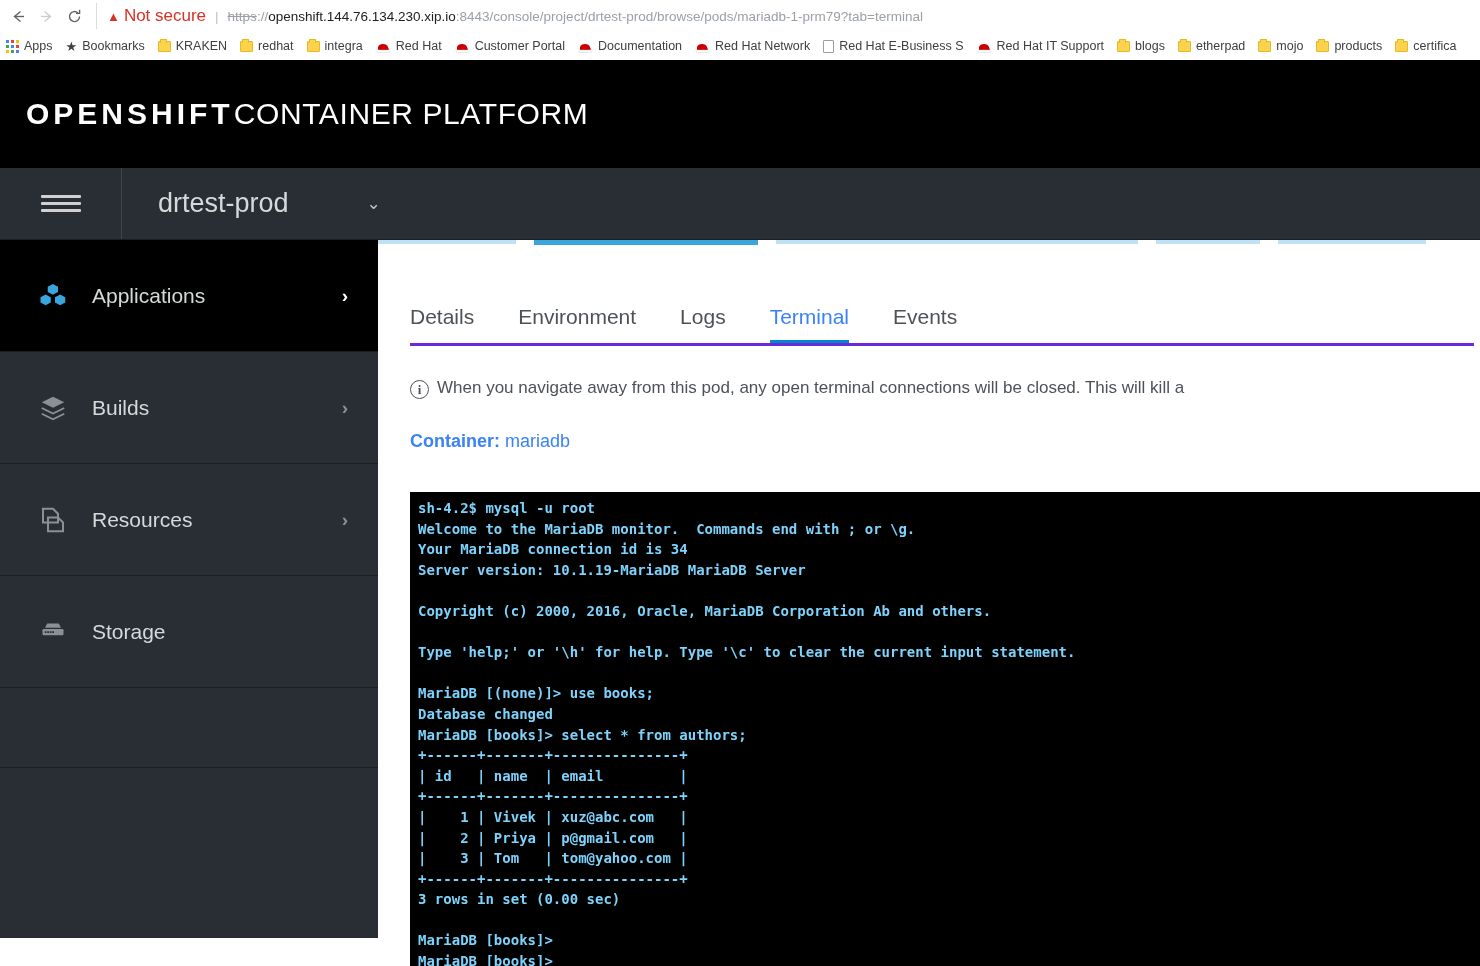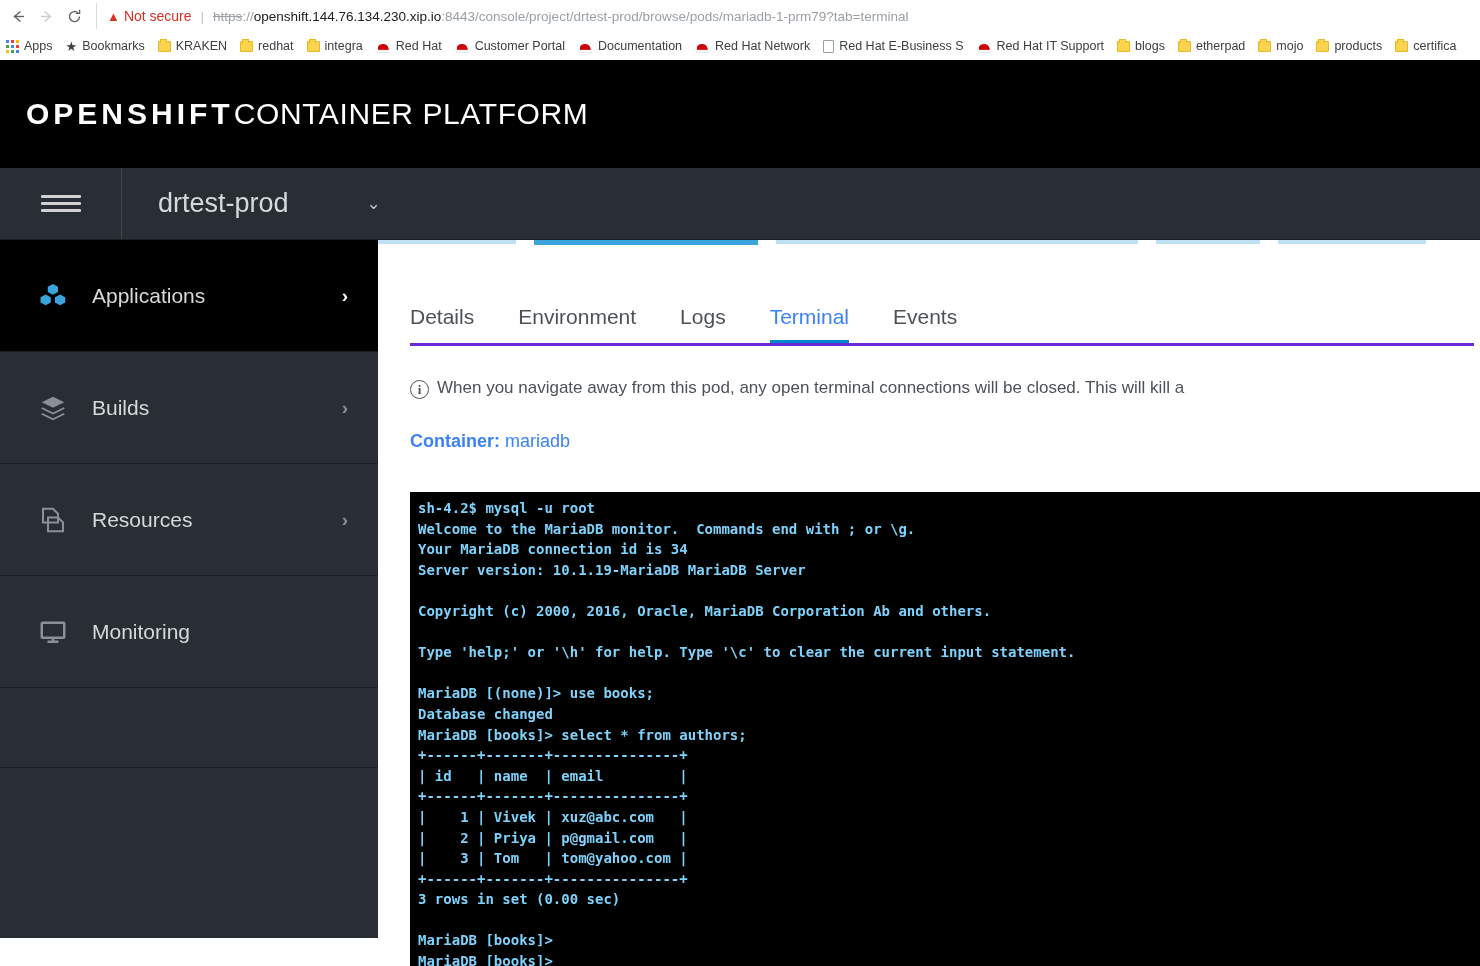--- a/index.html
+++ b/index.html
@@ -40,21 +40,21 @@
     padding-left: 10px;
     overflow: hidden;
     white-space: nowrap;
   }
   .warn-tri {
     color: #d93025;
     font-size: 13px;
     margin-right: 4px;
     display:inline-block;
   }
-  .not-secure { color: #d93025; font-size: 14px; margin-right: 9px; }
+  .not-secure { color: #d93025; font-size: 17px; margin-right: 9px; }
   .url-sep { color: #bdc1c6; margin-right: 9px; }
   .url-scheme { color: #9aa0a6; text-decoration: line-through; }
   .url-host { color: #202124; }
   .url-rest { color: #9aa0a6; }
 
   .bookmarks-row {
     height: 28px;
     display: flex;
     align-items: center;
     background: #ffffff;
@@ -479,31 +479,34 @@
       <span class="nav-icon">
         <svg width="30" height="30" viewBox="0 0 24 24" fill="none" stroke="currentColor" stroke-width="1.6">
             <path d="M4 3h8l4 4v7H4z"></path>
             <path d="M8 10h8l4 4v7H8z"></path>
           </svg>
       </span>
       <span class="nav-label">Resources</span>
       <span class="nav-chev">›</span>
     </div>
 
-
     <div class="nav-item">
       <span class="nav-icon">
-        <svg width="30" height="30" viewBox="0 0 24 24" fill="none" stroke="currentColor" stroke-width="2">
-            <rect x="3" y="4.5" width="18" height="12" rx="0.6"></rect>
-            <line x1="12" y1="16.5" x2="12" y2="19.6"></line>
-            <line x1="7.6" y1="19.8" x2="16.4" y2="19.8"></line>
-          </svg>
-      </span>
-      <span class="nav-label">Monitoring</span>
-    </div>
+        <svg width="30" height="30" viewBox="0 0 24 24" fill="currentColor">
+            <path d="M5.6 8.6 7.4 5.2h9.2l1.8 3.4z"></path>
+            <rect x="3.6" y="9.6" width="16.8" height="5" rx="1"></rect>
+            <rect x="5.4" y="11.4" width="1.4" height="1.4" fill="#292e34"></rect>
+            <rect x="7.4" y="11.4" width="1.4" height="1.4" fill="#292e34"></rect>
+            <rect x="9.4" y="11.4" width="1.4" height="1.4" fill="#292e34"></rect>
+            <rect x="11.4" y="11.4" width="1.4" height="1.4" fill="#292e34"></rect>
+          </svg>
+      </span>
+      <span class="nav-label">Storage</span>
+    </div>
+
 
     <div class="nav-filler"></div>
   </div>
 
   <div class="main">
 
     <div class="ghost-tabs">
       <i style="width:138px"></i>
       <i class="on" style="width:224px"></i>
       <i style="width:362px"></i>

